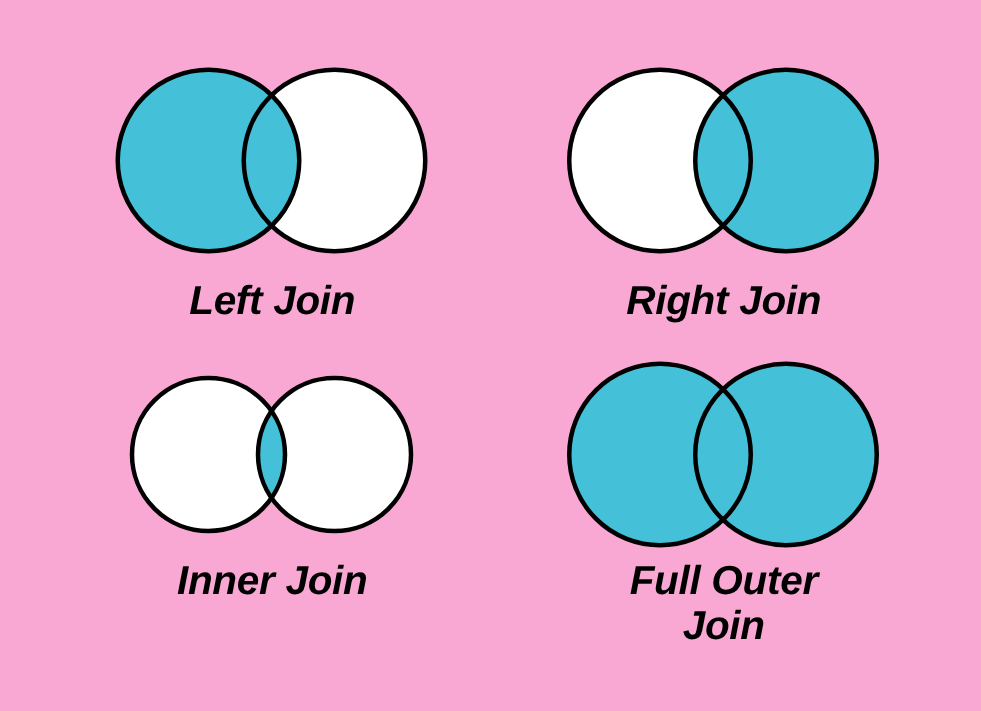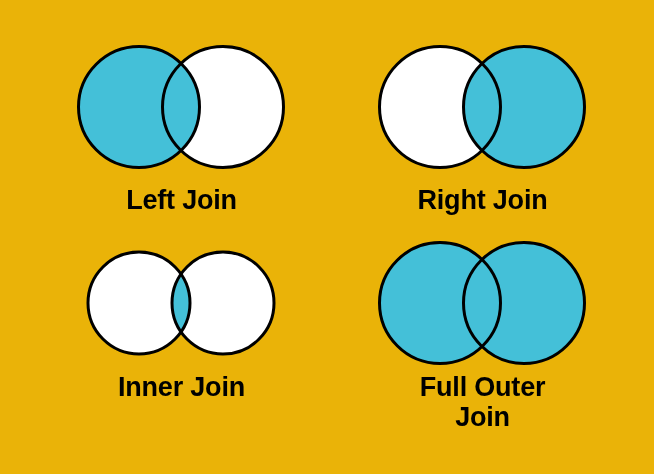--- a/index.html
+++ b/index.html
@@ -11,21 +11,22 @@
   body {
     width: 654px;
     height: 474px;
     overflow: hidden;
     font-family: "Liberation Sans", sans-serif;
   }
   #board {
     position: relative;
     width: 654px;
     height: 474px;
-    background: #eab308;
+    background: #f9a8d4;
+    font-style: italic;
   }
   .cell {
     position: absolute;
   }
   .venn-svg {
     position: absolute;
     left: 0;
     top: 0;
     display: block;
   }

